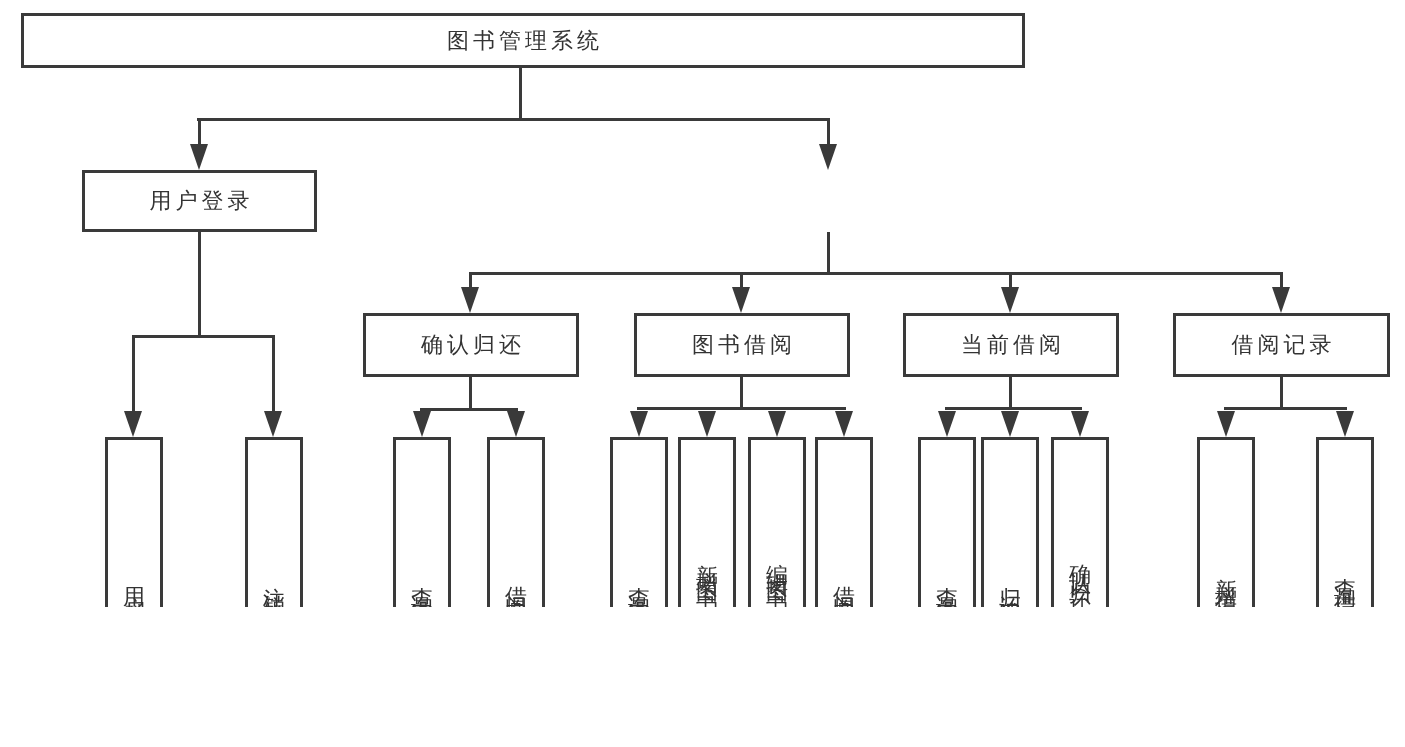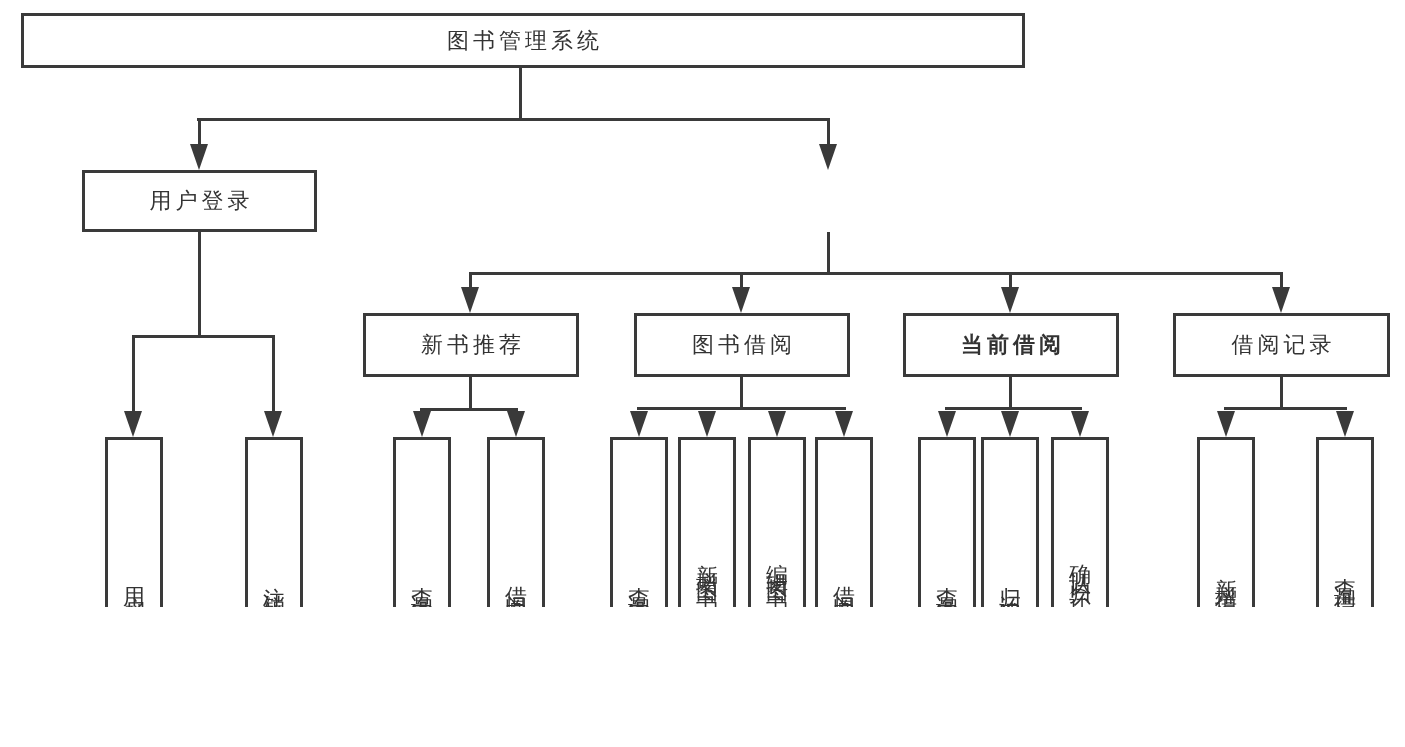--- a/index.html
+++ b/index.html
@@ -97,23 +97,23 @@
   <div class="hline" style="left:469px; top:272px; width:814px;"></div>
   <div class="vline" style="left:469px; top:272px; height:20px;"></div>
   <div class="vline" style="left:740px; top:272px; height:20px;"></div>
   <div class="vline" style="left:1009px; top:272px; height:20px;"></div>
   <div class="vline" style="left:1280px; top:272px; height:20px;"></div>
   <div class="arrow" style="left:461px; top:287px;"></div>
   <div class="arrow" style="left:732px; top:287px;"></div>
   <div class="arrow" style="left:1001px; top:287px;"></div>
   <div class="arrow" style="left:1272px; top:287px;"></div>
 
-  <div class="box" style="left:363px; top:313px; width:216px; height:64px;">新书推荐</div>
+  <div class="box" style="left:363px; top:313px; width:216px; height:64px;">确认归还</div>
   <div class="box" style="left:634px; top:313px; width:216px; height:64px;">图书借阅</div>
-  <div class="box" style="left:903px; top:313px; width:216px; height:64px;font-weight:bold;">当前借阅</div>
+  <div class="box" style="left:903px; top:313px; width:216px; height:64px;">当前借阅</div>
   <div class="box" style="left:1173px; top:313px; width:217px; height:64px;">借阅记录</div>
 
   <div class="vline" style="left:469px; top:377px; height:34px;"></div>
   <div class="hline" style="left:420px; top:408px; width:98px;"></div>
   <div class="vline" style="left:420px; top:408px; height:12px;"></div>
   <div class="vline" style="left:515px; top:408px; height:12px;"></div>
   <div class="arrow" style="left:413px; top:411px;"></div>
   <div class="arrow" style="left:507px; top:411px;"></div>
 
   <div class="vline" style="left:740px; top:377px; height:33px;"></div>

